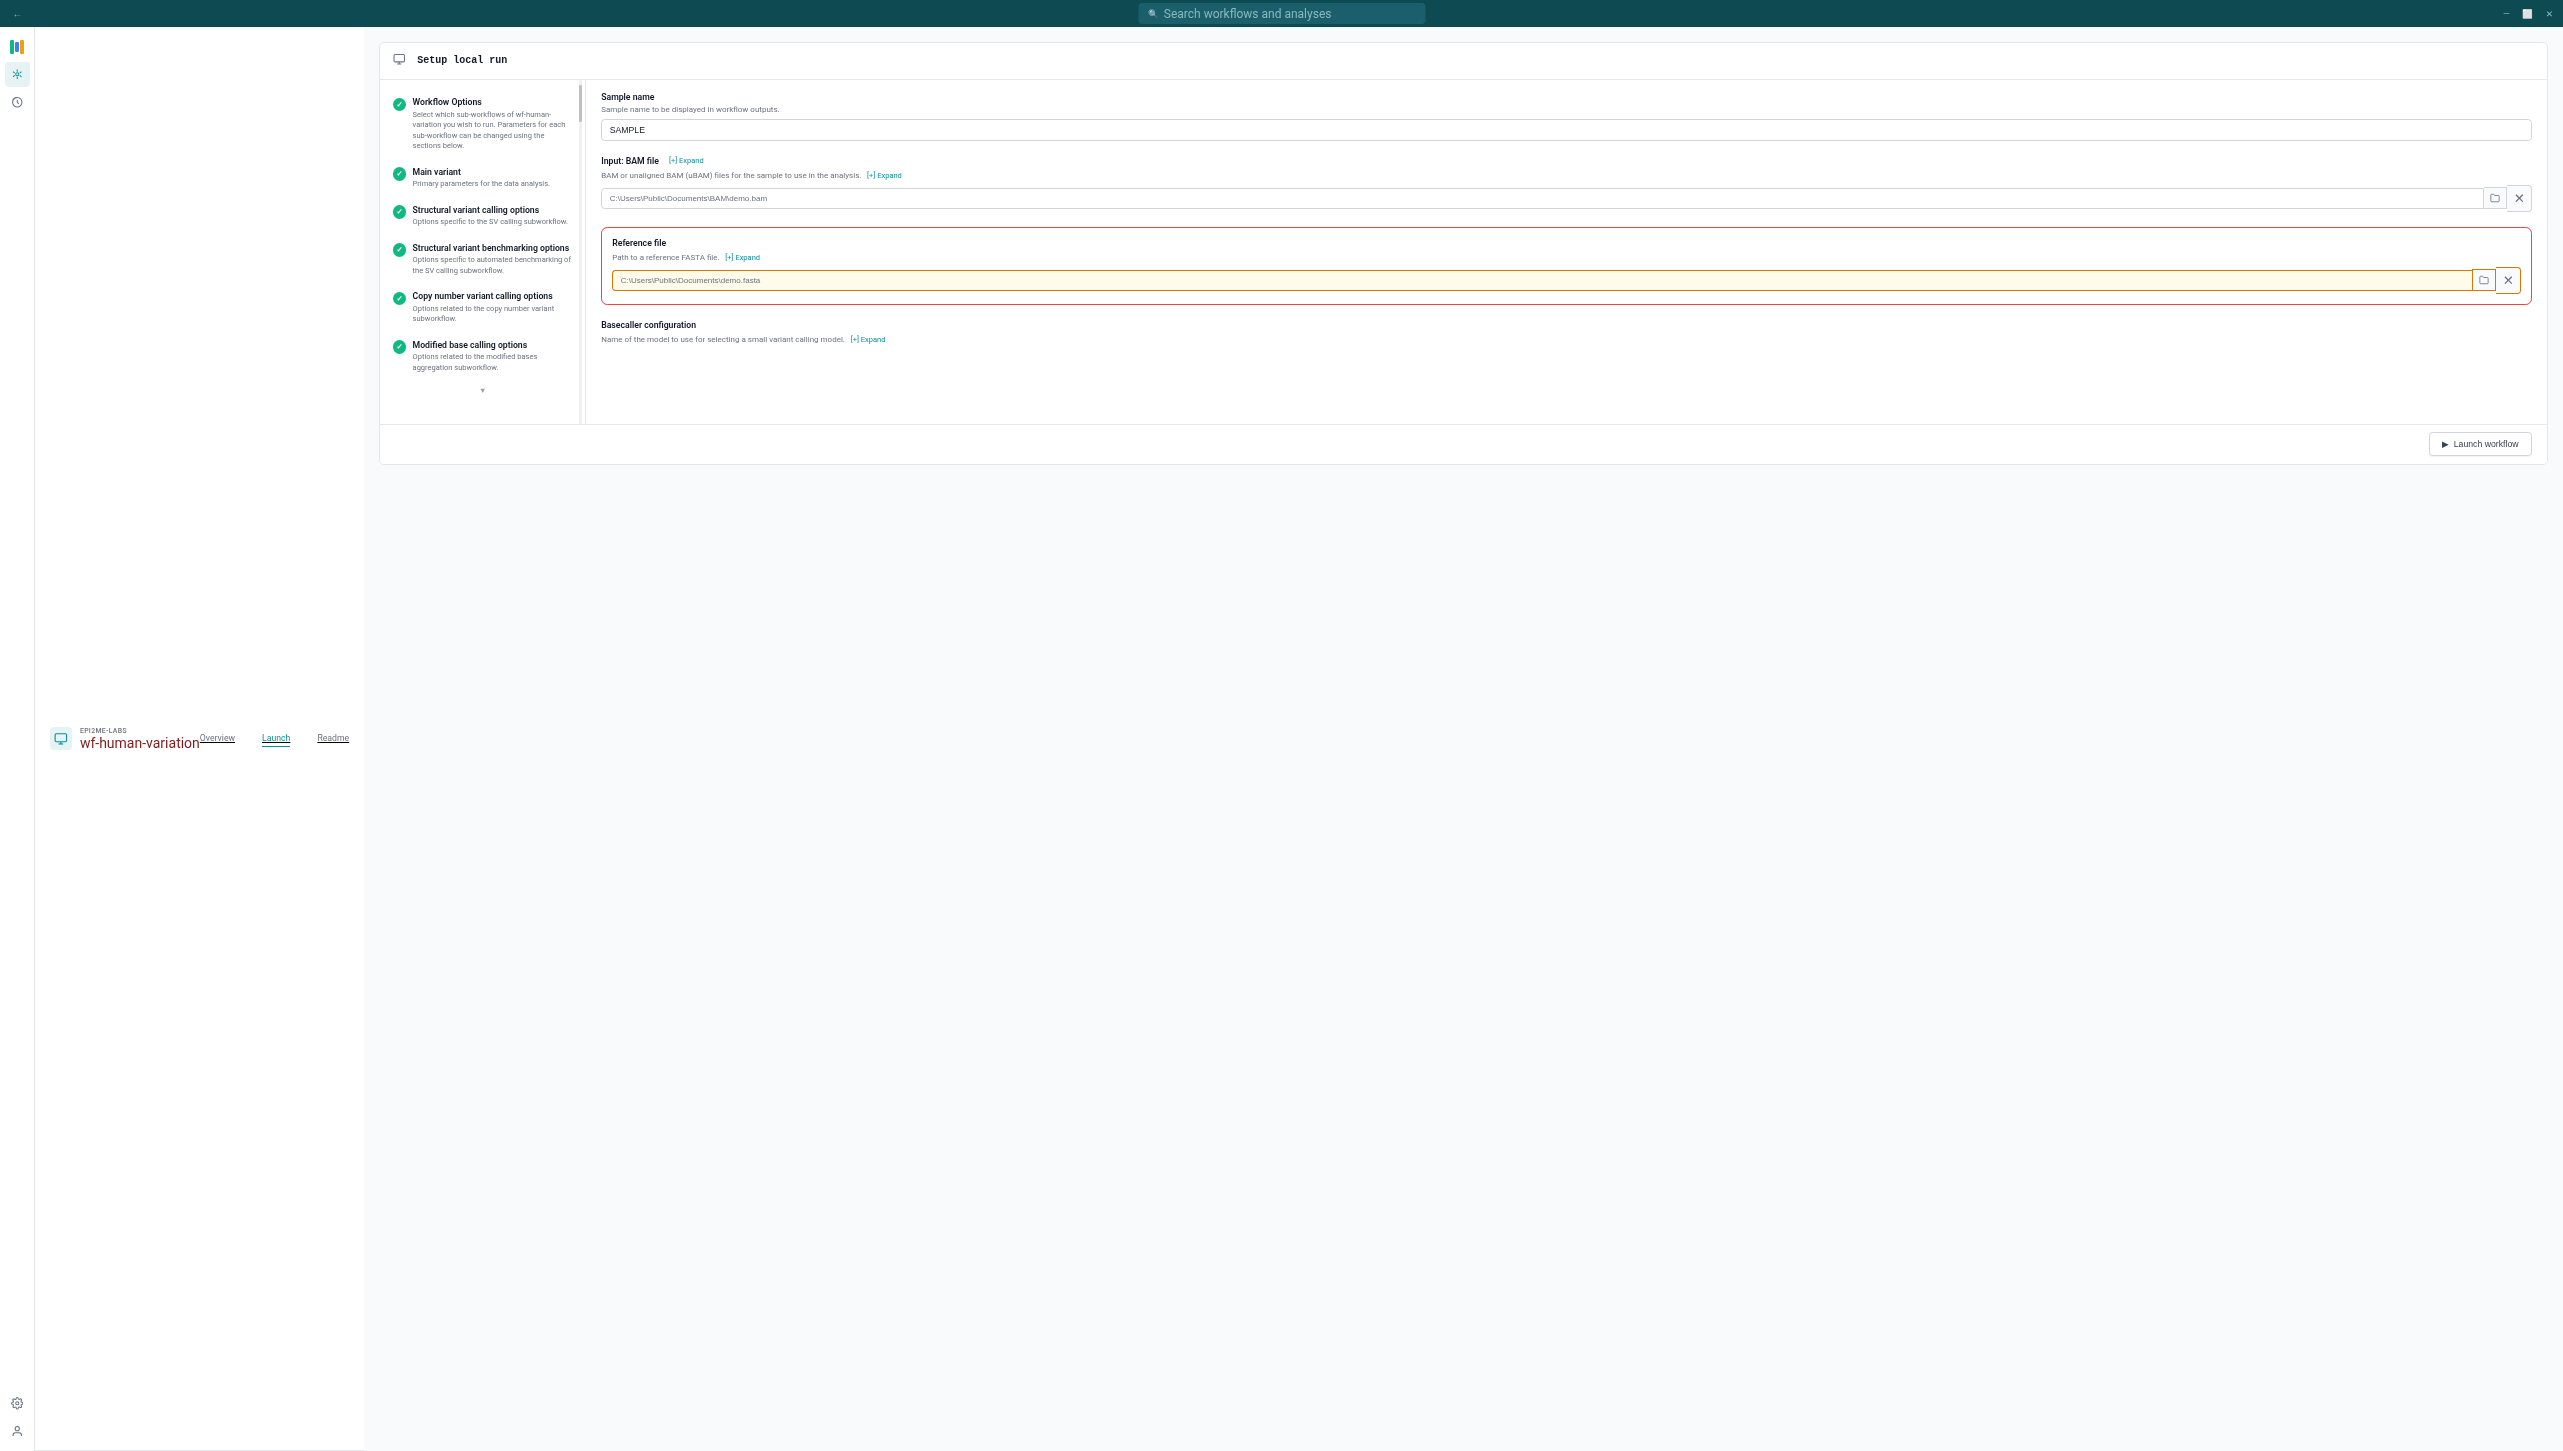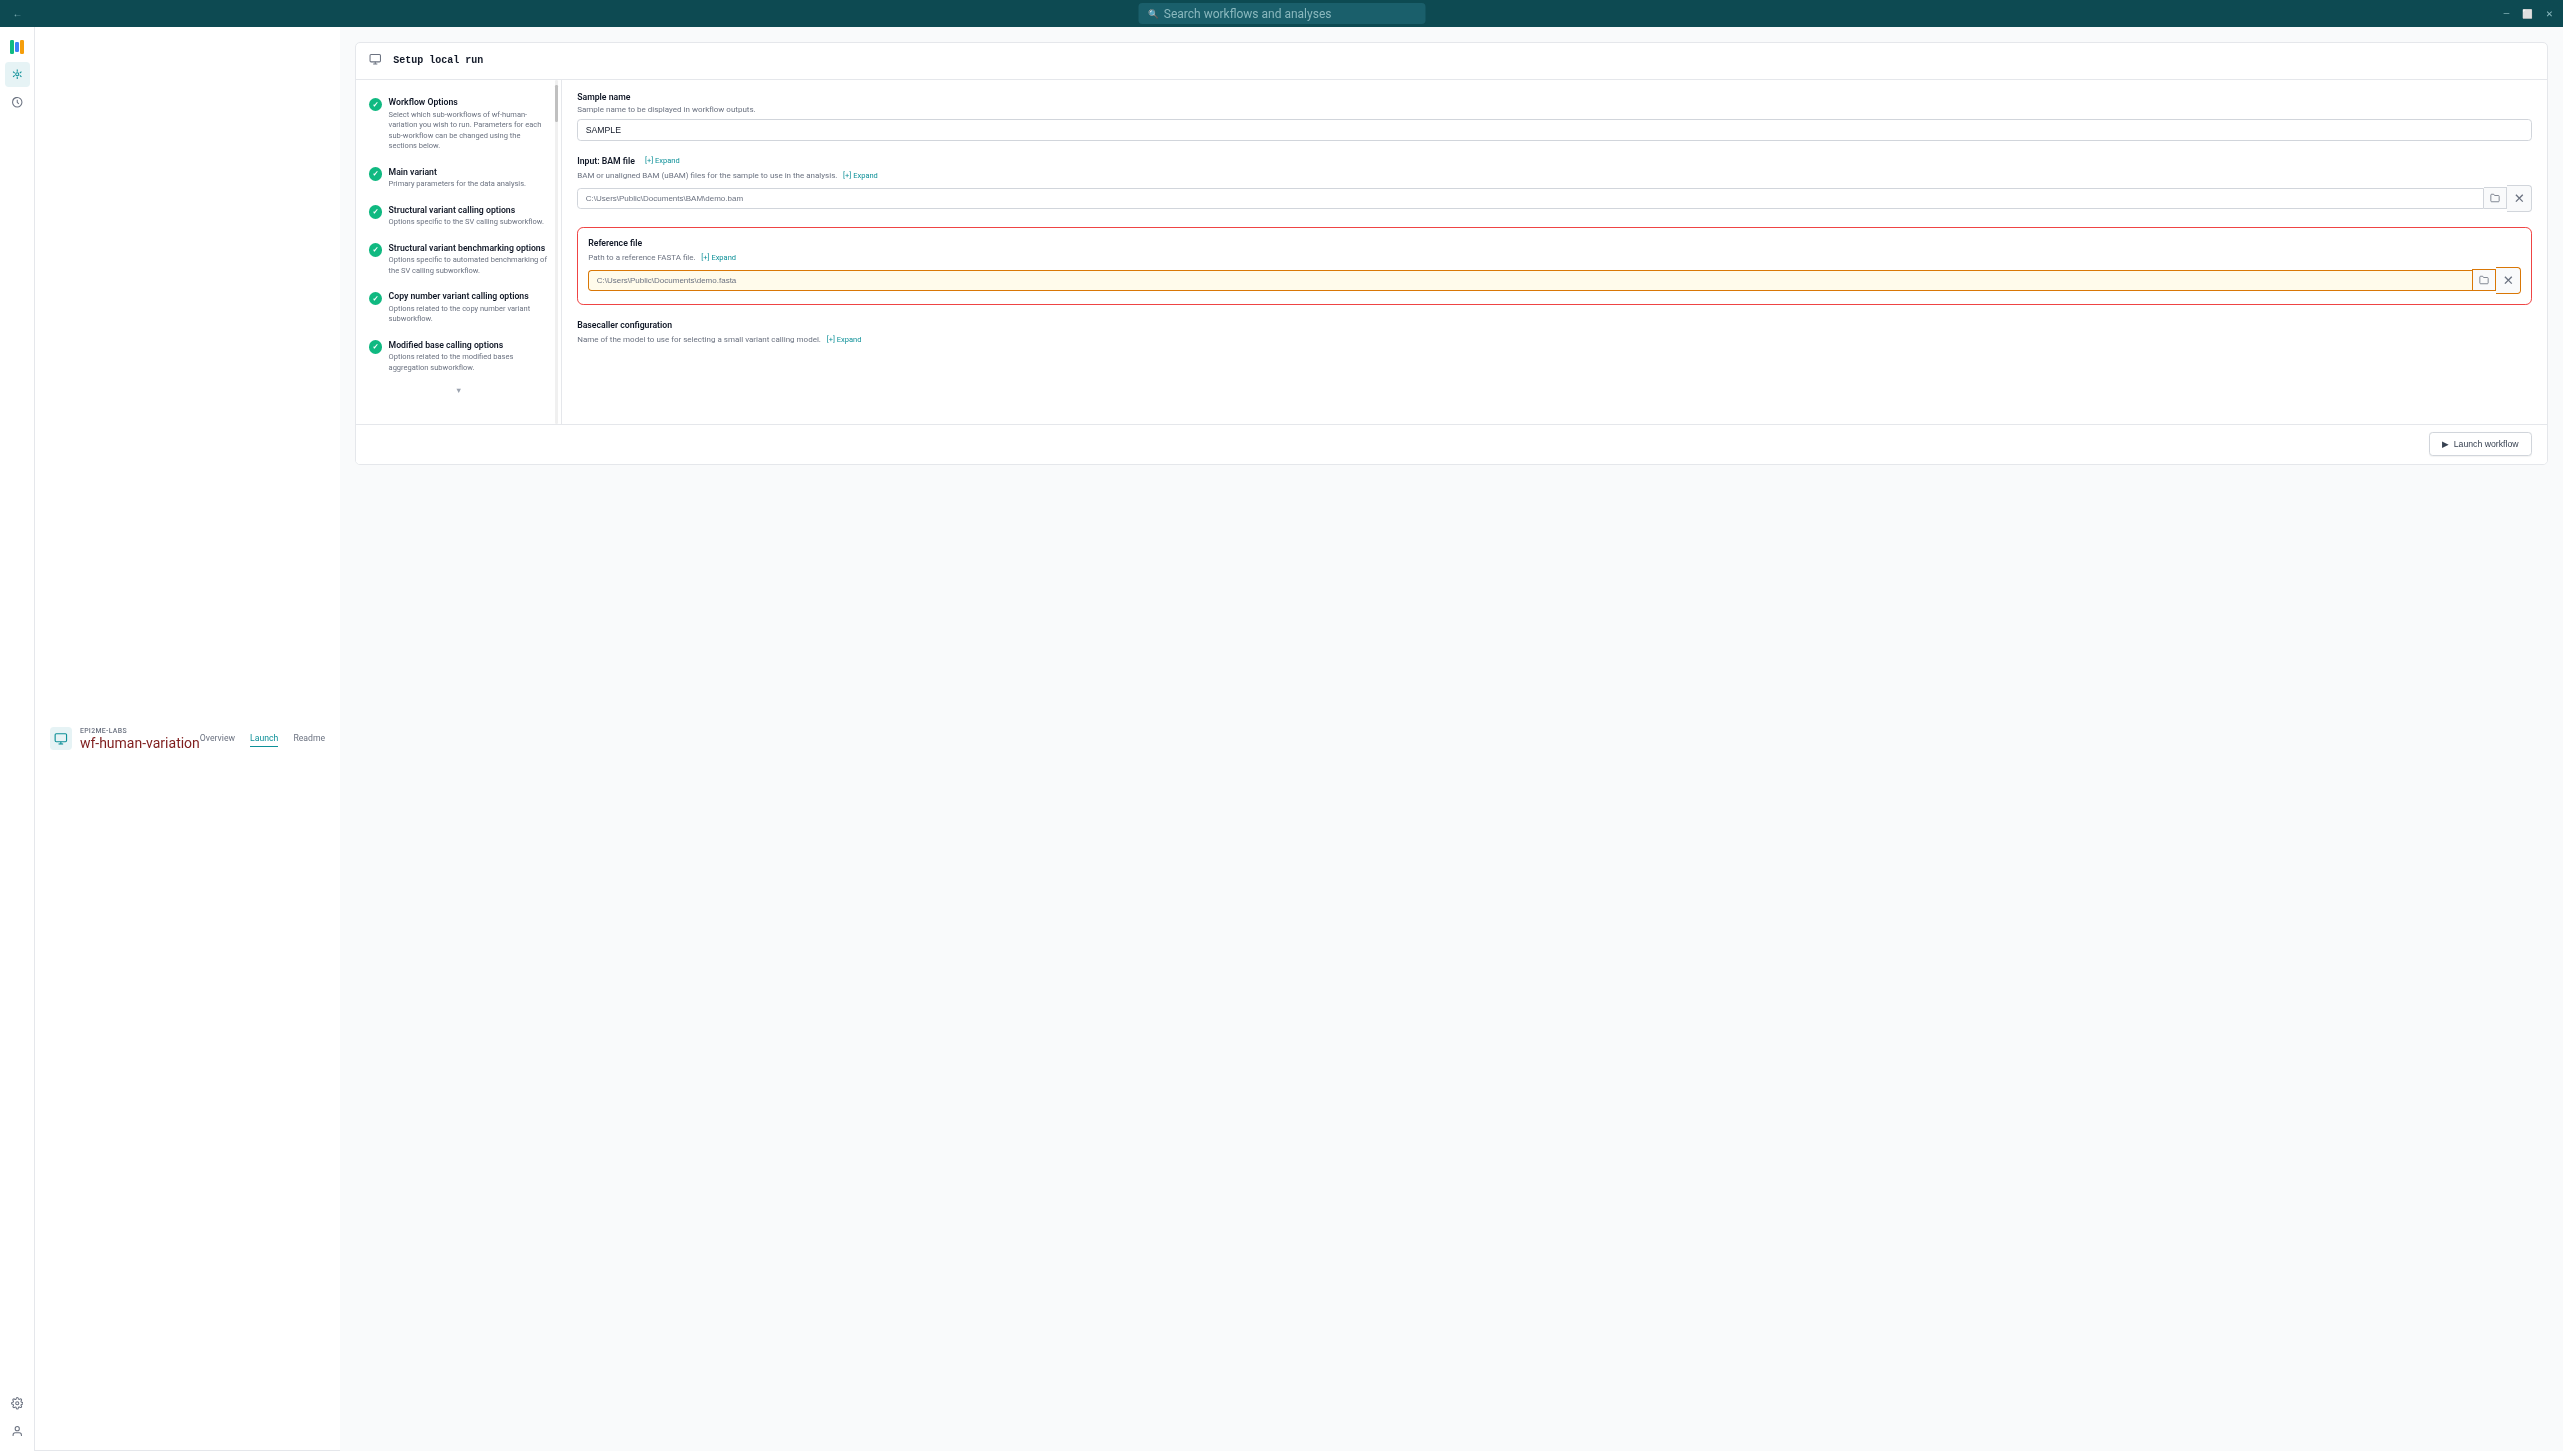--- a/index.html
+++ b/index.html
@@ -90,21 +90,21 @@
       display: flex;
       align-items: center;
       justify-content: center;
       margin-right: 7.5px;
       flex-shrink: 0;
     }
     .app-header-icon svg { width: 13.7px; height: 13.7px; }
     .app-header-text {}
     .app-header-brand { font-size: 6.9px; color: #6b7280; font-weight: 500; letter-spacing: 0.05em; text-transform: uppercase; }
     .app-header-title { font-size: 14px; font-weight: 400; color: #7f1d1d; }
-    .app-header-nav { margin-left: auto; display: flex; gap: 15px; }
+    .app-header-nav { margin-left: auto; display: flex; gap: 27px; text-decoration: underline; }
     .app-header-nav-item { font-size: 8.7px; color: #6b7280; cursor: pointer; padding: 2.5px 0; }
     .app-header-nav-item.active { color: #0d9098; border-bottom: 1.2px solid #0d9098; }
 
     
     .page-content { flex: 1; padding: 15px; overflow: auto; background: #f9fafb; }
 
     
     .setup-panel {
       background: #fff;
       border-radius: 5px;

